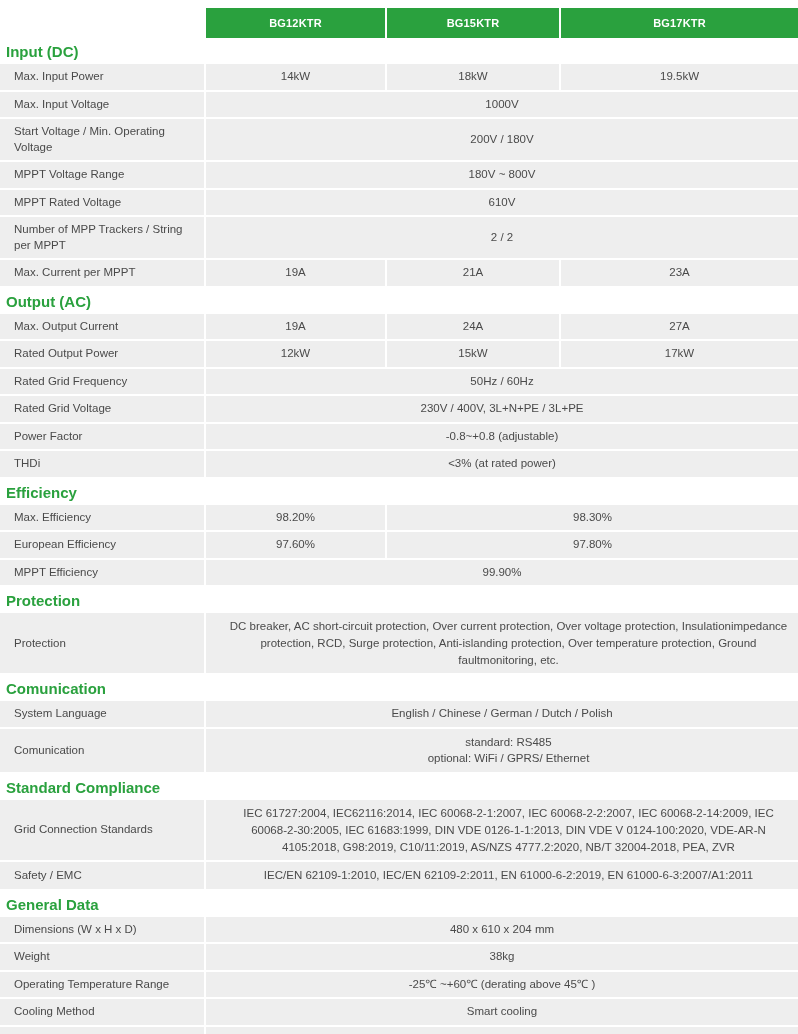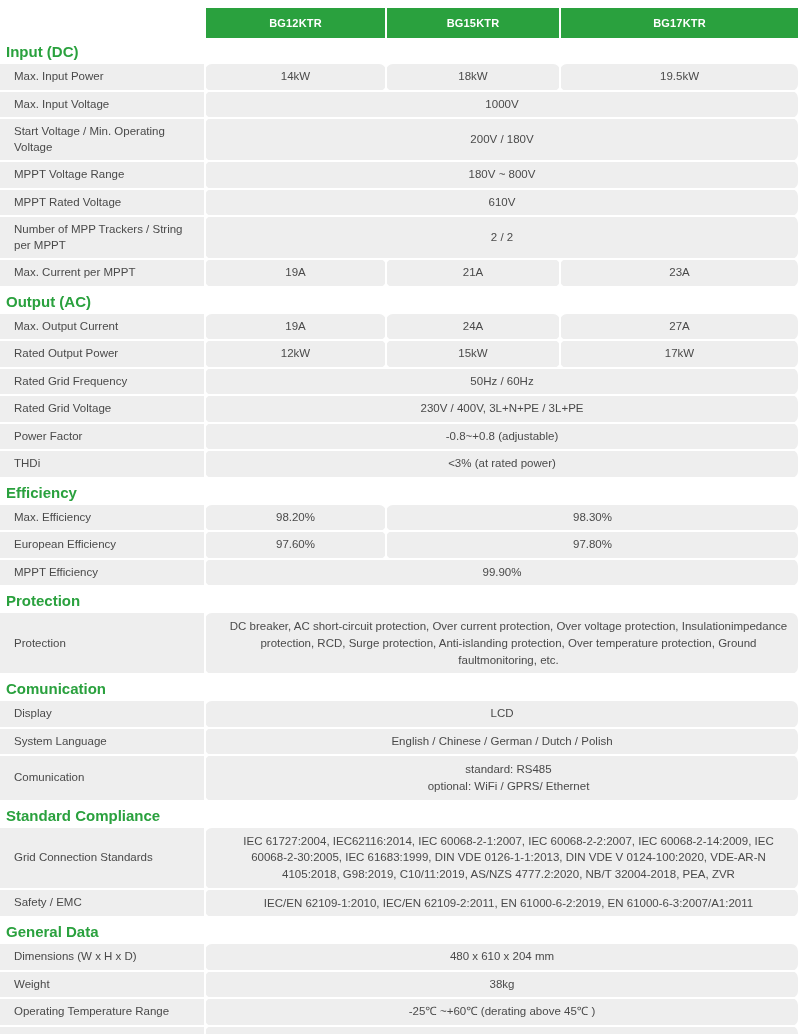--- a/index.html
+++ b/index.html
@@ -65,21 +65,20 @@
     vertical-align: middle;
     line-height: 1.35;
   }
   tr.row td.last { border-right: none; margin-top: 11px; }
   tr.row td.lbl {
     text-align: left;
     padding-left: 14px;
   }
   tr.row td.val {
     text-align: center;
-    border-radius: 7px;
   }
   tr.row td.multi {
     line-height: 1.45;
     padding-left: 19px;
   }
 </style>
 </head>
 <body>
 
 <div id="sheet">
@@ -184,24 +183,20 @@
           <td colspan="4">Protection</td>
         </tr>
         <tr class="row">
           <td class="lbl">Protection</td>
           <td class="val multi last" colspan="3">DC breaker, AC short-circuit protection, Over current protection, Over voltage protection, Insulationimpedance protection, RCD, Surge protection, Anti-islanding protection, Over temperature protection, Ground faultmonitoring, etc.</td>
         </tr>
         <tr class="section">
           <td colspan="4">Comunication</td>
         </tr>
         <tr class="row">
-          <td class="lbl">Display</td>
-          <td class="val last" colspan="3">LCD</td>
-        </tr>
-        <tr class="row">
           <td class="lbl">System Language</td>
           <td class="val last" colspan="3">English / Chinese / German / Dutch / Polish</td>
         </tr>
         <tr class="row">
           <td class="lbl">Comunication</td>
           <td class="val multi last" colspan="3" style="white-space: pre-line;">standard: RS485
 optional: WiFi / GPRS/ Ethernet</td>
         </tr>
         <tr class="section">
           <td colspan="4">Standard Compliance</td>

